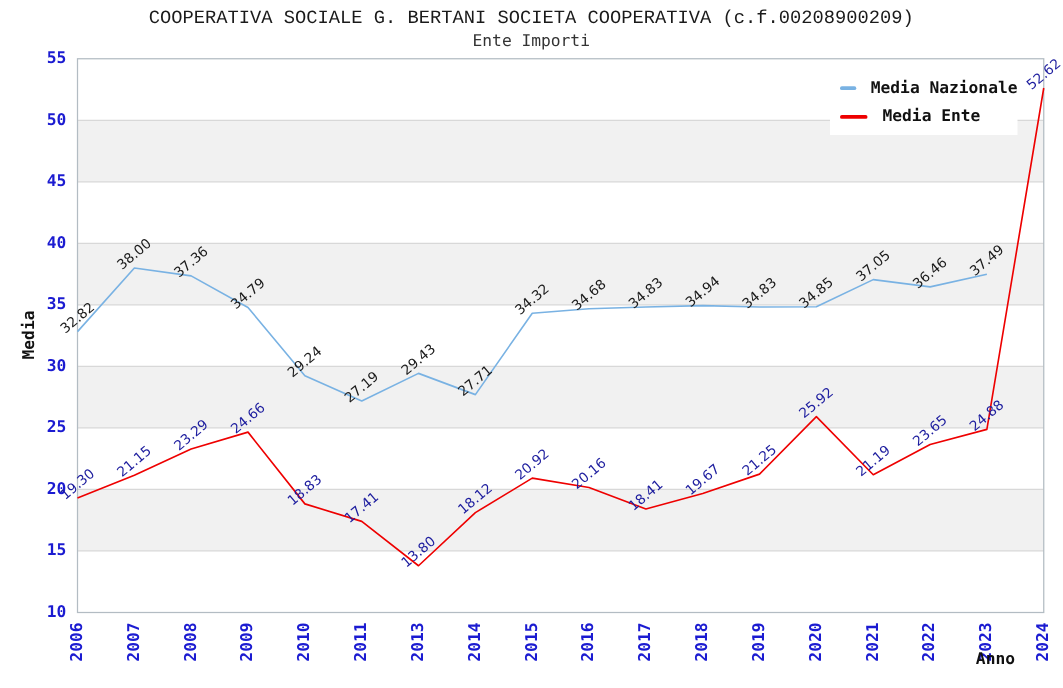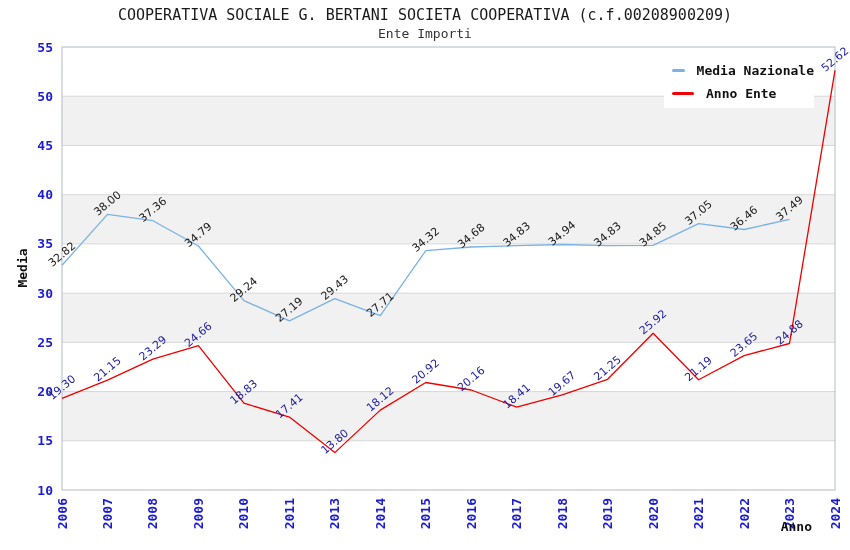--- a/index.html
+++ b/index.html
@@ -1,19 +1,19 @@
 <!DOCTYPE html>
 <html><head>
 <meta charset="utf-8">
 <style>
   html,body{margin:0;padding:0;background:#ffffff;}
   .stage{position:relative;width:850px;height:550px;background:#ffffff;overflow:hidden;
          font-family:"DejaVu Sans Mono",monospace;}
   .chart-title{position:absolute;top:6px;left:0;width:100%;text-align:center;
-for               font-size:15px;color:#1a1a1a;letter-spacing:0;white-space:nowrap;}
+for               font-size:15px;color:#1a1a1a;letter-spacing:0;white-space:nowrap;font-family:Liberation Mono, monospace;}
   .chart-title{position:absolute;top:6px;left:0;width:100%;text-align:center;
                font-size:15px;color:#1a1a1a;white-space:nowrap;}
   .chart-subtitle{position:absolute;top:26px;left:0;width:100%;text-align:center;
                font-size:13px;color:#333333;}
   svg{position:absolute;top:0;left:0;}
   .legend{position:absolute;left:664px;top:56px;width:150px;height:52px;background:#ffffff;
           display:flex;flex-direction:column;justify-content:center;gap:8px;padding-left:8px;box-sizing:border-box;}
   .legend-item{display:flex;align-items:center;gap:12px;}
   .legend-swatch{display:inline-block;width:22px;height:3px;border-radius:2px;}
   .legend-label{font-size:13px;font-weight:bold;color:#111111;white-space:nowrap;}
@@ -107,16 +107,16 @@
     </svg>
   <div class="chart-title">COOPERATIVA SOCIALE G. BERTANI SOCIETA COOPERATIVA (c.f.00208900209)</div>
   <div class="chart-subtitle">Ente Importi</div>
   <div class="legend">
     <div class="legend-item">
       <span class="legend-swatch" style="background: rgb(121, 178, 227);"></span>
       <span class="legend-label">Media Nazionale</span>
     </div>
     <div class="legend-item">
       <span class="legend-swatch" style="background: rgb(238, 0, 0);"></span>
-      <span class="legend-label">Anno Ente</span>
+      <span class="legend-label">Media Ente</span>
     </div>
   </div>
 </div>
 
 </body></html>

